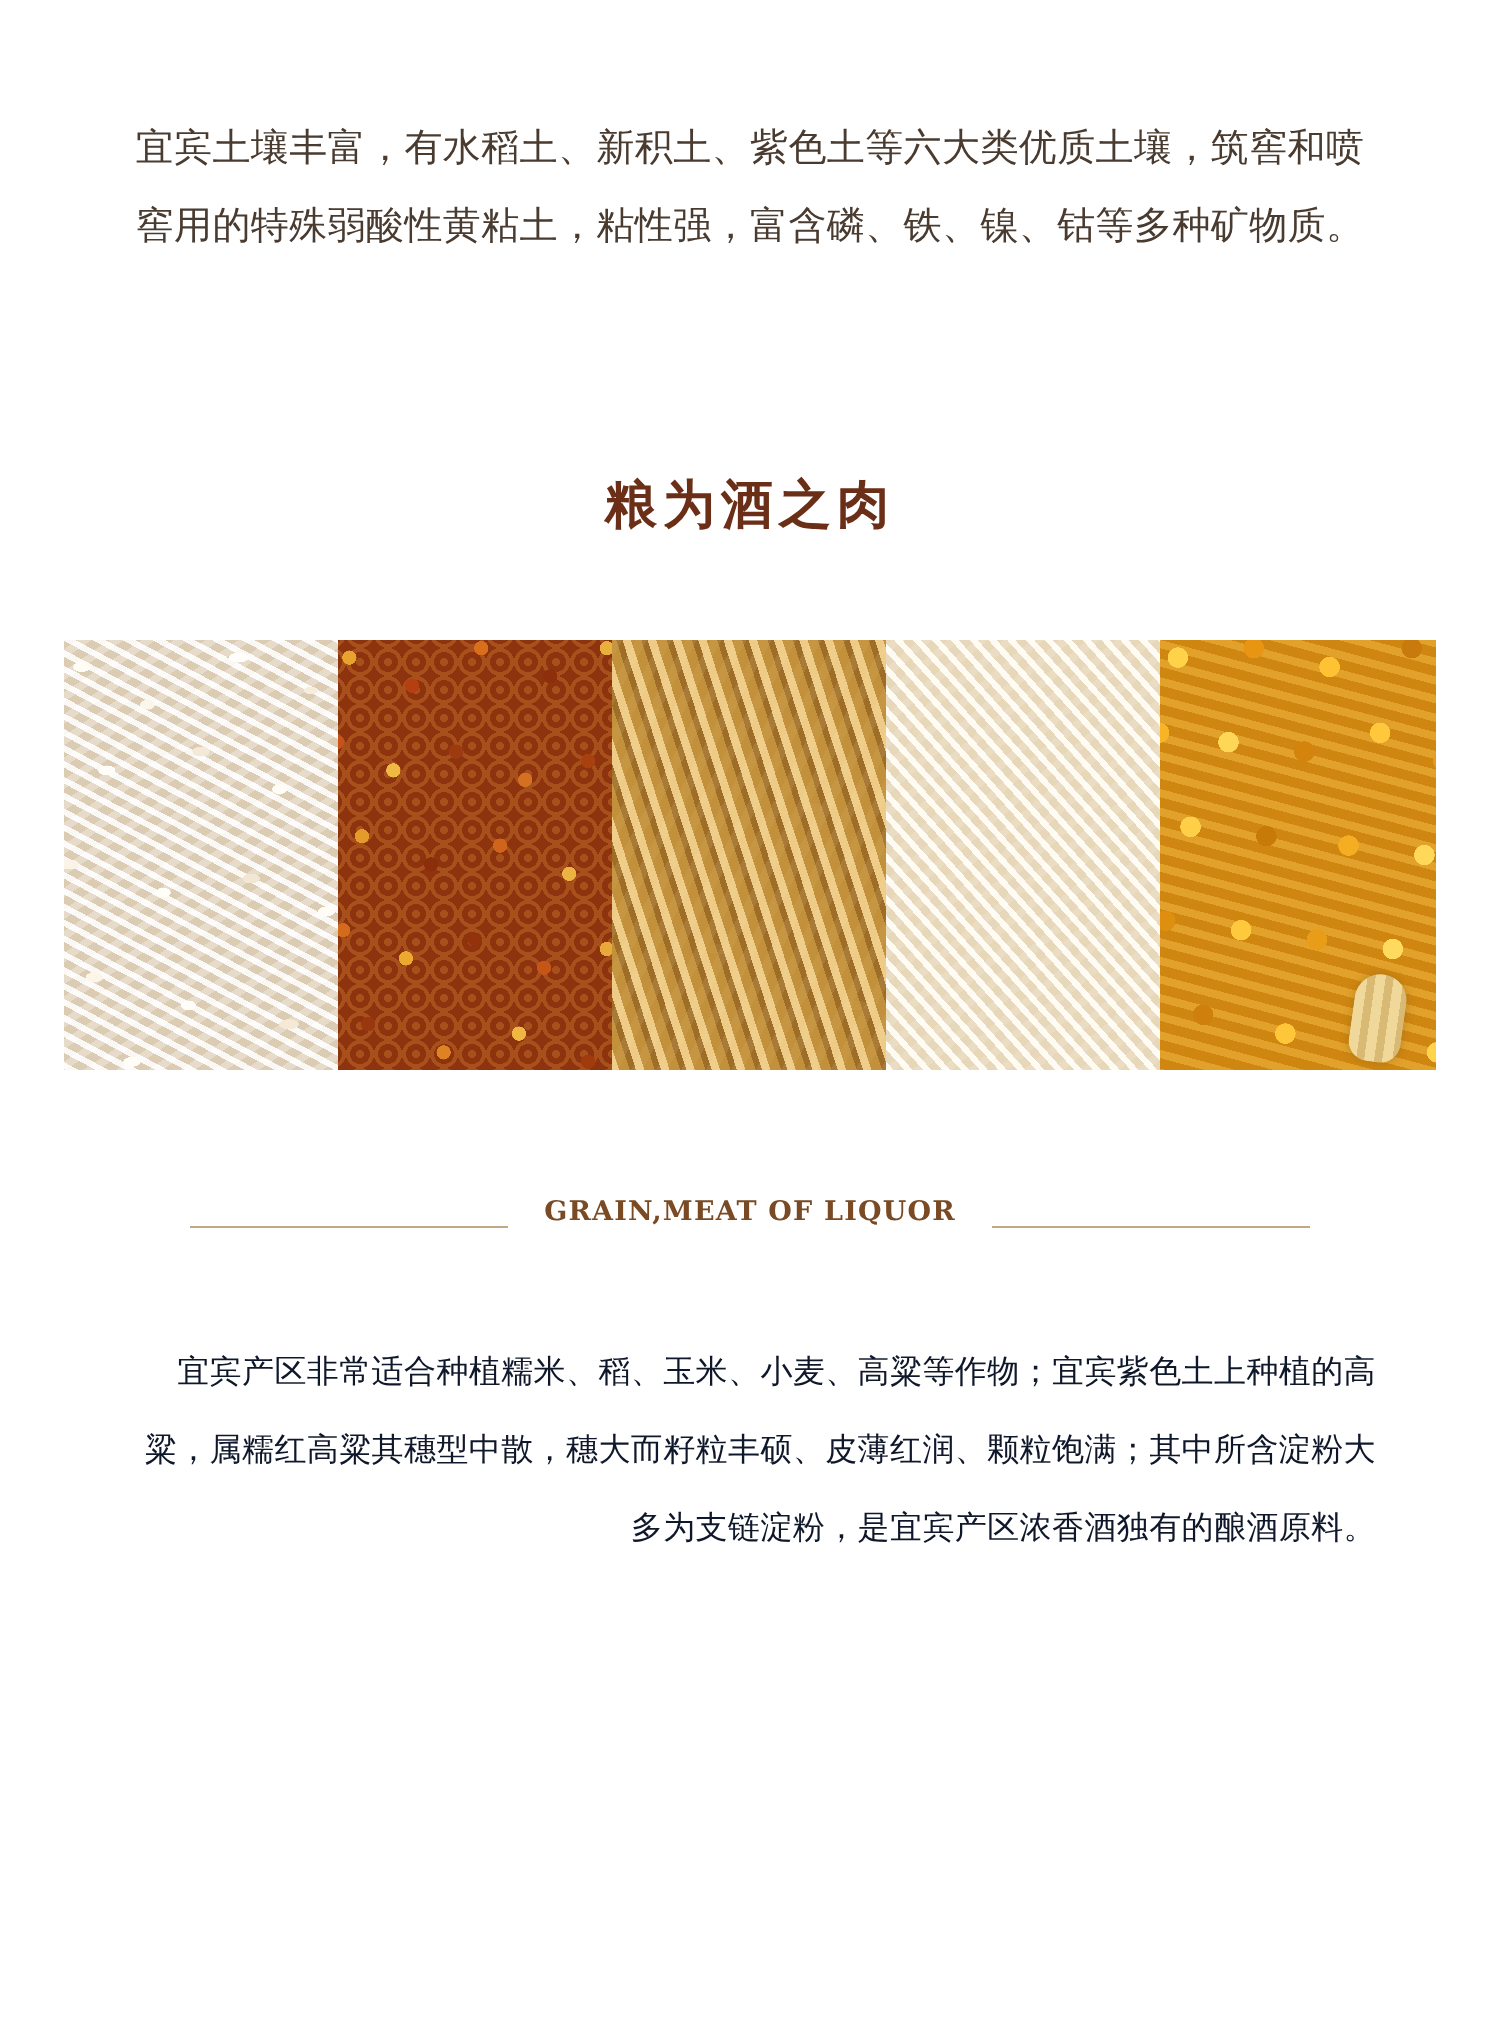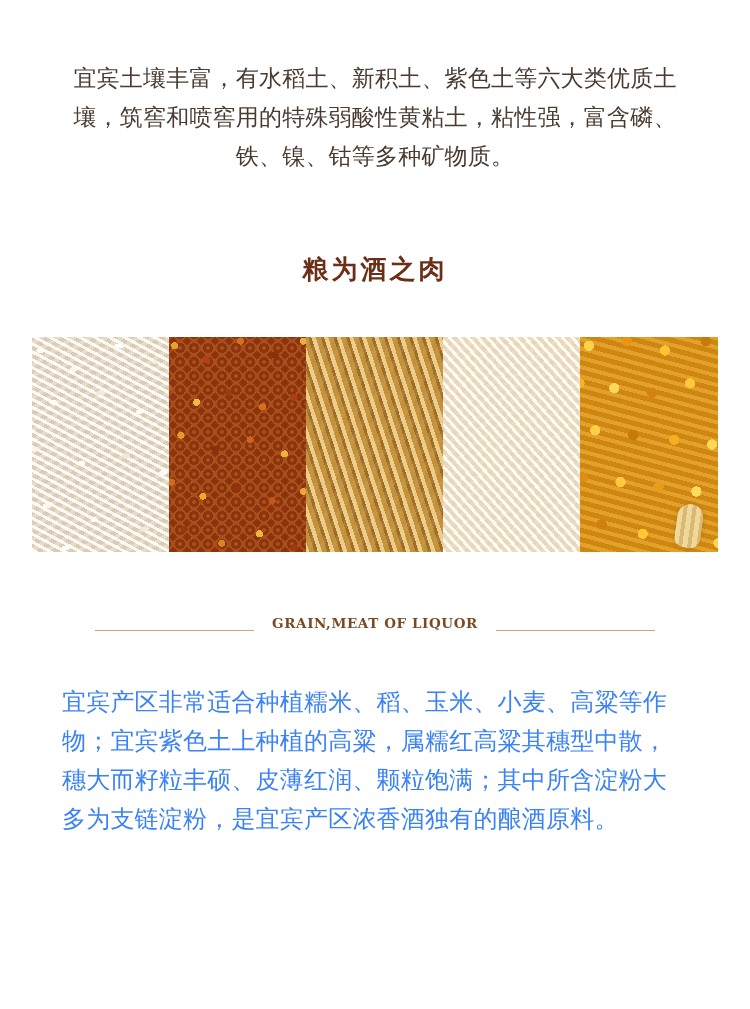--- a/index.html
+++ b/index.html
@@ -19,30 +19,30 @@
     width: 750px;
     height: 1009px;
     position: relative;
     background: #ffffff;
   }
 
   
   .intro {
     padding: 36px 62px 0 62px;
     font-family: "DejaVu Sans", "Liberation Sans", sans-serif;
-    font-size: 23px;
+    font-size: 19px;
     line-height: 39px;
     color: #4a3b30;
     text-align: center;
     letter-spacing: 0.2px;
   }
 
   
   .section-heading {
-    margin-top: 76px;
+    margin-top: 102px;
     text-align: center;
     font-family: "DejaVu Serif", "Liberation Serif", serif;
     font-weight: bold;
     font-size: 26px;
     letter-spacing: 3px;
     color: #6b2f17;
   }
 
   
   .grain-strip {
@@ -236,24 +236,24 @@
     letter-spacing: 0.6px;
     color: #7a4a24;
     white-space: nowrap;
   }
 
   
   .body-para {
     margin-top: 52px;
     padding: 0 62px;
     font-family: "DejaVu Sans", "Liberation Sans", sans-serif;
-    font-size: 24px;
+    font-size: 16px;
     line-height: 39px;
-    color: #3b82f6;
-    text-align: left;
+    color: #0f172a;
+    text-align: right;
     letter-spacing: 0.2px;
   }
 </style>
 </head>
 <body>
 
 <div class="page">
 
   <p class="intro">宜宾土壤丰富，有水稻土、新积土、紫色土等六大类优质土壤，筑窖和喷窖用的特殊弱酸性黄粘土，粘性强，富含磷、铁、镍、钴等多种矿物质。</p>
 

